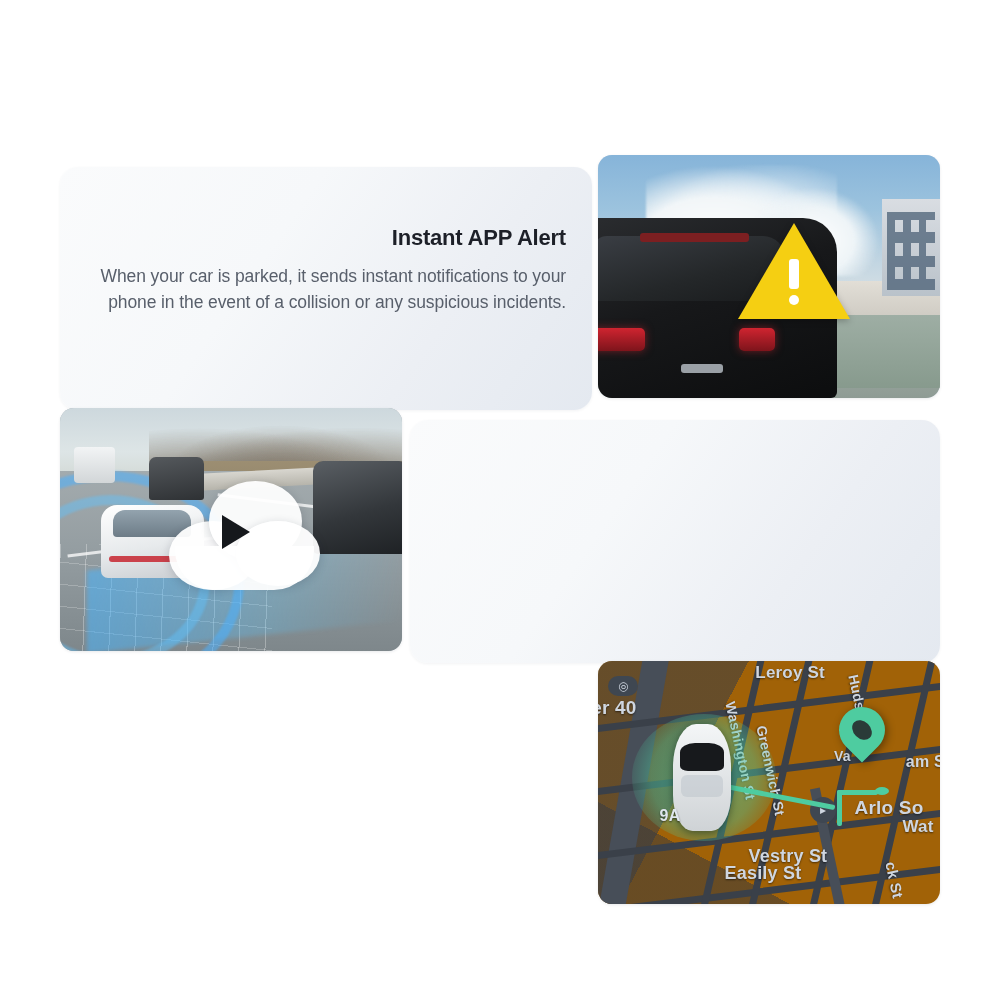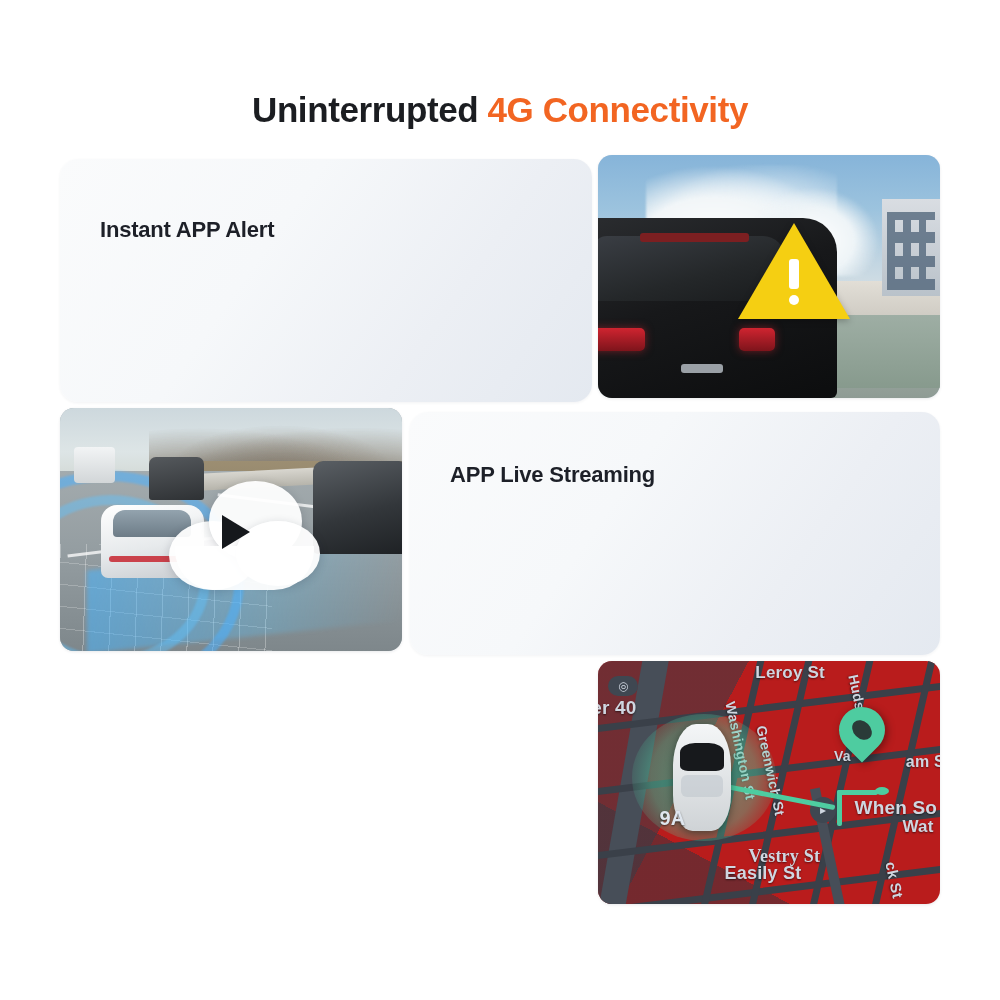--- a/index.html
+++ b/index.html
@@ -19,24 +19,25 @@
   .title .dark{color:#1b1d21;}
   .title .accent{color:#f26522;}
 
   
   .row{position:absolute;left:60px;width:880px;height:243px;}
   .row1{top:155px;}
   .row2{top:408px;}
   .row3{top:661px;}
 
   .card{
-    position:absolute;top:4px;height:243px;border-radius:18px;
+    position:absolute;top:12px;height:243px;border-radius:18px;
     background:linear-gradient(125deg,#fafbfc 0%,#f6f8fa 38%,#eceff4 70%,#e4e9f0 100%);
     box-shadow:0 1px 3px rgba(40,50,70,.06);
     overflow:hidden;
+    text-align:right;
   }
   .card-wide{left:0;width:532px;}
   .card-wide-r{left:350px;width:530px;}
   .card-inner{position:absolute;left:40px;right:26px;top:58px;}
   .card-inner.lower{top:50px;}
 
   .card-title{
     font-size:22px;font-weight:bold;color:#1d2028;letter-spacing:-.2px;
     margin:0 0 12px 0;line-height:26px;
   }
@@ -222,21 +223,21 @@
     position:absolute;left:4%;bottom:2%;width:92%;height:40%;
     background:rgba(255,255,255,.94);border-radius:0 0 40px 40px;
   }
   .ph2 .cloudicon .play{
     position:absolute;left:44%;top:46%;transform:translate(-50%,-50%);
     width:0;height:0;border-top:17px solid transparent;border-bottom:17px solid transparent;
     border-left:28px solid #15181c;
   }
 
   
-  .ph3{position:absolute;inset:0;background:#b91c1c;overflow:hidden;padding-left:24px;}
+  .ph3{position:absolute;inset:0;background:#a16207;overflow:hidden;padding-left:24px;}
   .ph3 .blockfill{
     position:absolute;inset:0;
     background:
       linear-gradient(118deg,rgba(54,60,70,.55) 0 32%,rgba(0,0,0,0) 32%),
       linear-gradient(28deg,rgba(48,54,64,.5) 0 24%,rgba(0,0,0,0) 24%);
   }
   .ph3 .st{
     position:absolute;background:#3a4049;border-radius:1px;
   }
   .ph3 .main{
@@ -289,27 +290,27 @@
   .footer{
     position:absolute;left:0;top:930px;width:1000px;text-align:center;
     font-size:19.5px;color:#6b727d;letter-spacing:-.1px;
   }
 </style>
 </head>
 <body>
 
 <div class="page">
 
-  <h1 class="title"><span class="dark">Uninterrupted </span><span class="accent">4G Connectivity</span></h1>
 
   <div class="row row1">
 
     <div class="card card-wide">
       <div class="card-inner">
         <h2 class="card-title">Instant APP Alert</h2>
+        <p class="card-desc">When your car is parked, it sends instant notifications to your phone in the event of a collision or any suspicious incidents.</p>
       </div>
     </div>
 
     <div class="media media-right">
       <div class="ph1">
         <div class="sky"></div>
         <div class="cloudA"></div>
         <div class="cloudB"></div>
         <div class="ground"></div>
         <div class="wall"></div>
@@ -354,21 +355,20 @@
           <div class="b b2"></div>
           <div class="b b3"></div>
           <div class="base"></div>
           <div class="play"></div>
         </div>
       </div>
     </div>
 
     <div class="card card-wide-r">
       <div class="card-inner lower">
-        <h2 class="card-title">APP Live Streaming</h2>
       </div>
     </div>
 
   </div>
 
   <div class="row row3">
 
 
     <div class="media media-right">
       <div class="ph3">
@@ -385,37 +385,37 @@
         <div class="st" style="left:88%;top:-8%;width:7px;height:120%;transform:rotate(13deg);"></div>
         <div class="main" style="left:66%;top:52%;width:10px;height:56%;transform:rotate(-12deg);"></div>
 
         <div class="lbl" style="left:46%;top:1%;font-size:17px;">Leroy St</div>
         <div class="lbl" style="left:-2%;top:15%;font-size:19px;">er 40</div>
         <div class="lbl" style="left:41%;top:16%;font-size:14px;transform:rotate(78deg);transform-origin:left top;">Washington St</div>
         <div class="lbl" style="left:50%;top:26%;font-size:14px;transform:rotate(78deg);transform-origin:left top;">Greenwich St</div>
         <div class="lbl" style="left:77%;top:5%;font-size:14px;transform:rotate(78deg);transform-origin:left top;">Hudson St</div>
         <div class="lbl" style="left:69%;top:36%;font-size:14px;">Va</div>
         <div class="lbl" style="left:90%;top:38%;font-size:16px;">am S</div>
-        <div class="lbl" style="left:75%;top:56%;font-size:19px;">When So</div>
+        <div class="lbl" style="left:75%;top:56%;font-size:19px;">Arlo So</div>
         <div class="lbl" style="left:89%;top:64%;font-size:17px;">Wat</div>
-        <div class="lbl" style="left:44%;top:76%;font-size:18px;font-family:Liberation Serif, serif;">Vestry St</div>
+        <div class="lbl" style="left:44%;top:76%;font-size:18px;">Vestry St</div>
         <div class="lbl" style="left:37%;top:83%;font-size:18px;">Easily St</div>
         <div class="lbl" style="left:88%;top:82%;font-size:15px;transform:rotate(78deg);transform-origin:left top;">ck St</div>
 
         <div class="badge" style="left:3%;top:6%;width:30px;height:20px;border-radius:10px;font-size:12px;">◎</div>
         <div class="badge" style="left:62%;top:56%;width:26px;height:26px;font-size:12px;">▸</div>
 
         <div class="route" style="left:36%;top:50%;width:34%;height:5px;transform:rotate(11deg);transform-origin:left center;"></div>
         <div class="route" style="left:70%;top:53%;width:5px;height:15%;"></div>
         <div class="route" style="left:70%;top:53%;width:12%;height:5px;"></div>
         <div class="dot" style="left:81%;top:52%;"></div>
 
         <div class="halo"></div>
         <div class="carTop"></div>
-        <div class="lbl" style="left:18%;top:60%;font-size:20px;color:#dfe6ee;">9A</div>
+        <div class="lbl" style="left:18%;top:60%;font-size:16px;color:#dfe6ee;">9A</div>
         <div class="pin"></div>
       </div>
     </div>
 
   </div>
 
 
 </div>
 
 </body></html>

